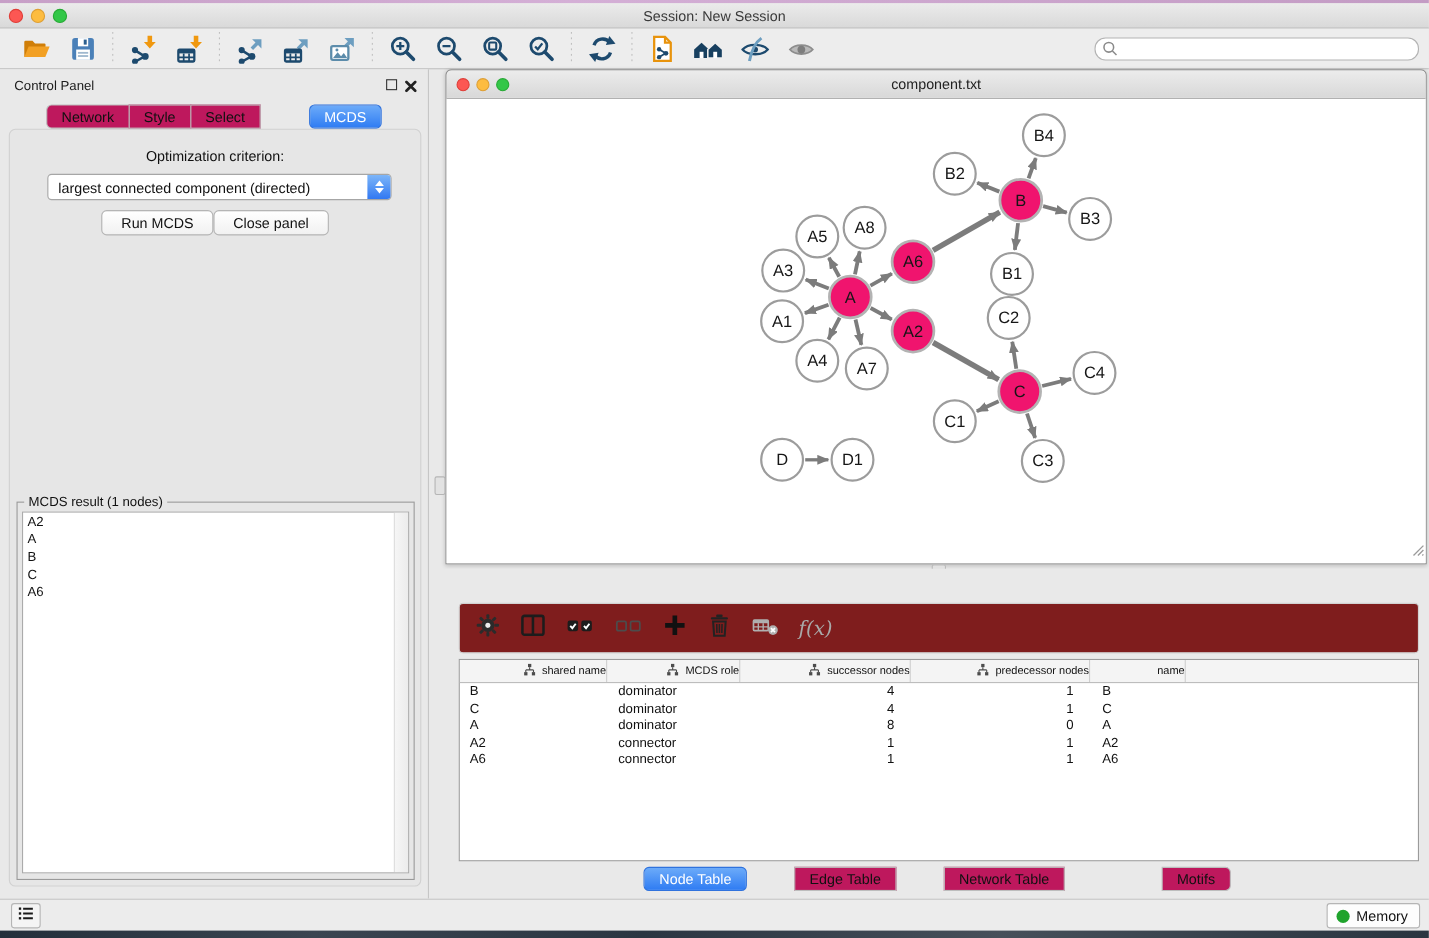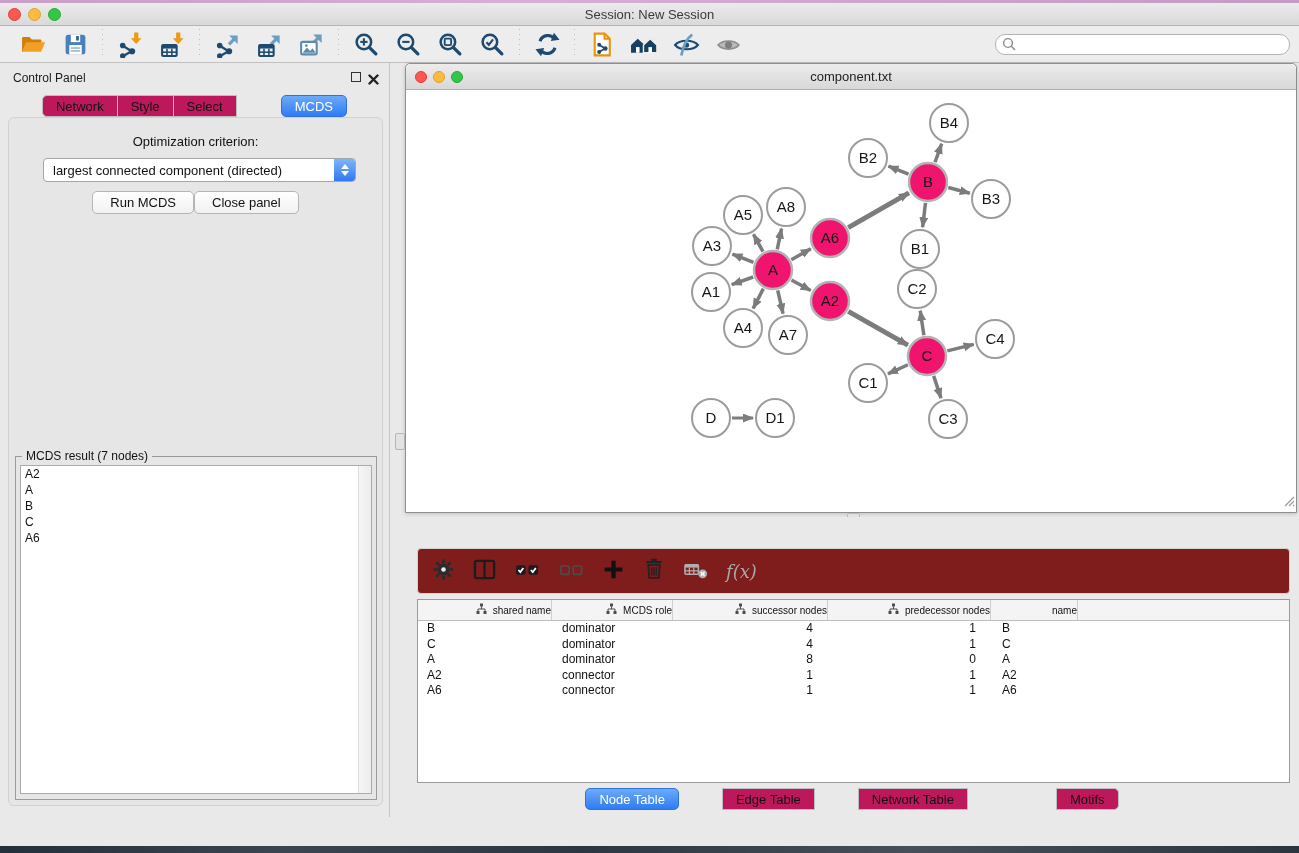--- a/index.html
+++ b/index.html
@@ -400,21 +400,21 @@
         <span class="dd-stepper">
             <span class="dd-up"></span>
             <span class="dd-down"></span>
           </span>
       </div>
       <div class="btn-row">
         <button class="push-btn">Run MCDS</button>
         <button class="push-btn">Close panel</button>
       </div>
       <div class="result-box">
-        <span class="result-legend">MCDS result (7 nodes)</span>
+        <span class="result-legend">MCDS result (1 nodes)</span>
         <div class="result-list" id="mcds-list">
           <div class="result-scroll"></div>
         <div class="result-item">A2</div>
             <div class="result-item">A</div>
             <div class="result-item">B</div>
             <div class="result-item">C</div>
             <div class="result-item">A6</div>
           </div>
       </div>
     </div>
@@ -684,15 +684,35 @@
         </div>
     </div>
     <div class="seg-tabs tp-tabs" id="tp-tabs">
         <span class="seg-tab active">Node Table</span>
         <span class="seg-tab">Edge Table</span>
         <span class="seg-tab">Network Table</span>
         <span class="seg-tab">Motifs</span>
       </div>
   </div>
 
+  <div class="status-bar">
+    <span class="status-list-btn">
+        <span><svg width="17" height="17" viewBox="0 0 24 24">
+            <g fill="#1a1a1a">
+              <rect x="3" y="4.2" width="3" height="3"></rect>
+              <rect x="3" y="10.4" width="3" height="3"></rect>
+              <rect x="3" y="16.6" width="3" height="3"></rect>
+            </g>
+            <g stroke="#1a1a1a" stroke-width="2.6">
+              <line x1="8.5" y1="5.7" x2="21" y2="5.7"></line>
+              <line x1="8.5" y1="11.9" x2="21" y2="11.9"></line>
+              <line x1="8.5" y1="18.1" x2="21" y2="18.1"></line>
+            </g>
+          </svg></span>
+      </span>
+    <span class="memory-btn">
+      <span class="memory-dot"></span>
+      <span class="memory-label">Memory</span>
+    </span>
+  </div>
 
   <div class="desk-bottom"></div>
 </div>
 
 </body></html>

